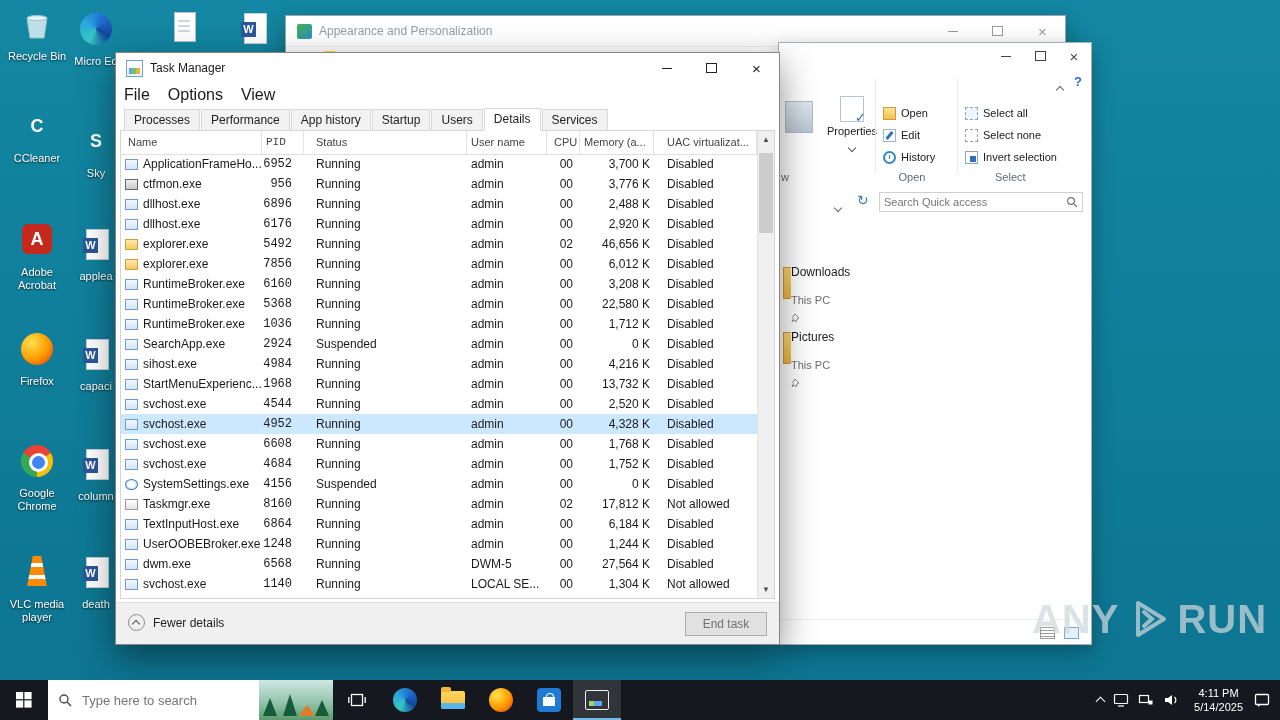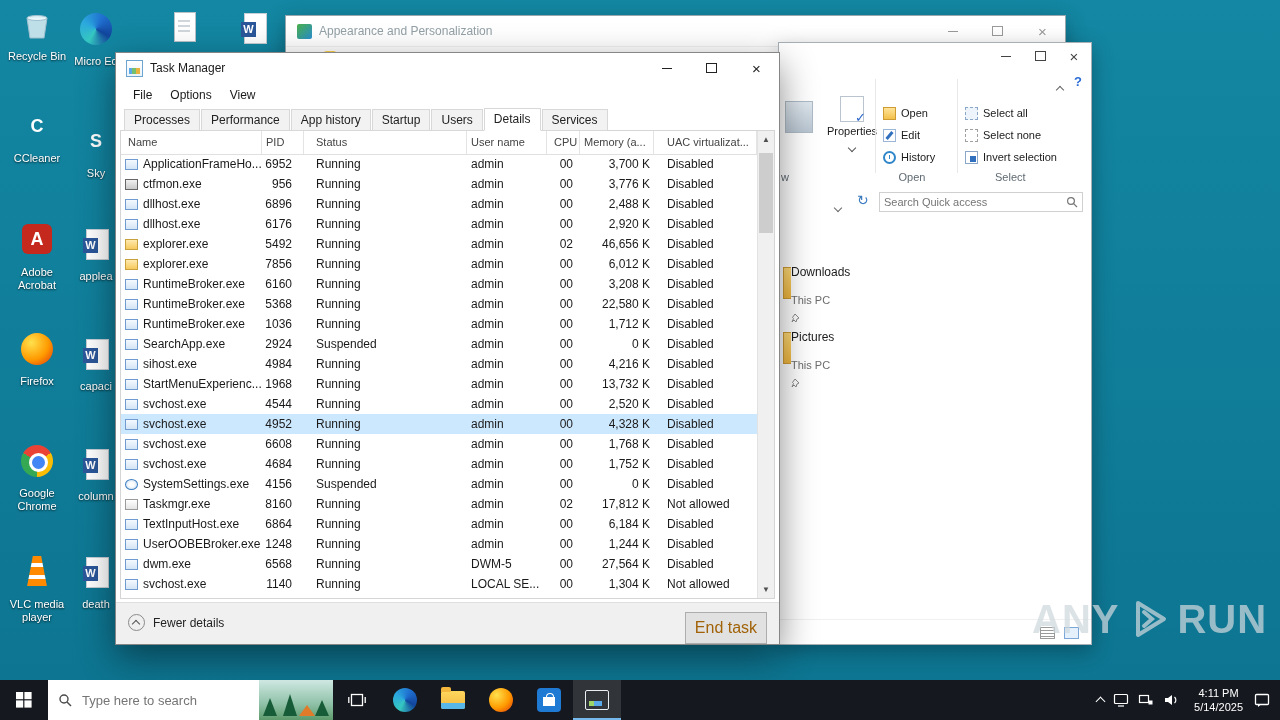--- a/index.html
+++ b/index.html
@@ -102,35 +102,35 @@
 
   
   #taskmgr{position:absolute;left:115px;top:52px;width:665px;height:593px;background:#fff;
     border:1px solid #868686;box-sizing:border-box;z-index:30;box-shadow:0 12px 34px rgba(0,0,0,.45);}
   .tm-tb{position:absolute;top:0;left:0;right:0;height:30px;display:flex;align-items:center;}
   .tm-ic{width:15px;height:15px;margin-left:10px;border:1px solid #6ea5d0;background:linear-gradient(#fff,#eaf3fb);position:relative;flex:none;}
   .tm-ic::after{content:"";position:absolute;left:2px;right:2px;bottom:2px;height:6px;
     background:linear-gradient(90deg,#59a9e8 0 30%,#74c06e 30% 60%,#e8b23f 60% 100%);}
   .tm-title{margin-left:7px;font-size:12px;color:#1a1a1a;}
   .tm-ctl{position:absolute;right:0;top:0;display:flex;color:#222;}
-  .menubar{position:absolute;top:30px;left:0;right:0;height:24px;display:flex;align-items:center;padding-left:9px;font-size:12px;color:#1a1a1a;}
+  .menubar{position:absolute;top:30px;left:0;right:0;height:24px;display:flex;align-items:center;font-size:16px;color:#1a1a1a;}
   .menu-item{padding:0 8px;margin-right:2px;}
   .tabs{position:absolute;left:8px;top:56px;display:flex;z-index:2;}
   .tab{font-size:12px;padding:3px 9px;border:1px solid #d8d8d8;background:#f2f2f2;margin-right:1px;height:22px;box-sizing:border-box;color:#222;white-space:nowrap;}
   .tab.selected{background:#fff;border-bottom-color:#fff;height:23px;margin-top:-1px;position:relative;z-index:3;}
   .tabpage{position:absolute;left:4px;right:4px;top:77px;bottom:45px;border:1px solid #d5d5d5;background:#fff;overflow:hidden;}
   .thead{position:absolute;left:0;right:17px;top:0;height:23px;display:flex;border-bottom:1px solid #e0e0e0;background:#fff;}
   .hcell{font-size:11px;color:#444;line-height:22px;border-right:1px solid #e4e4e4;box-sizing:border-box;white-space:nowrap;overflow:hidden;}
   .tbody{position:absolute;left:0;right:17px;top:23px;bottom:0;overflow:hidden;}
   .trow{display:flex;height:20px;line-height:20px;font-size:12px;color:#1a1a1a;}
   .trow.selected{background:#cce8ff;}
   .tcell{box-sizing:border-box;white-space:nowrap;overflow:hidden;}
   .c-name{width:141px;display:flex;align-items:center;padding-left:4px;}
   .thead .c-name{padding-left:7px;display:block;}
-  .c-pid{width:42px;text-align:right;padding-right:12px;}
+  .c-pid{width:42px;text-align:right;padding-right:12px;font-family:Liberation Mono, monospace;}
   .thead .c-pid{text-align:left;padding-left:4px;padding-right:0;}
   .c-status{width:163px;padding-left:12px;}
   .c-user{width:80px;padding-left:4px;}
   .c-cpu{width:33px;text-align:right;padding-right:7px;}
   .thead .c-cpu{text-align:left;padding-left:7px;padding-right:0;}
   .c-mem{width:74px;text-align:right;padding-right:4px;}
   .thead .c-mem{text-align:left;padding-left:4px;padding-right:0;}
   .c-uac{flex:1;padding-left:13px;}
   .pic{width:13px;height:11px;margin-right:5px;flex:none;border:1px solid #6f9bd1;background:linear-gradient(#f4f9fe,#d3e4f5);box-sizing:border-box;}
   .pic-folder{border-color:#c9a23f;background:linear-gradient(#ffe9ae,#f6c95c);}
@@ -139,21 +139,21 @@
   .pic-pen{border-color:#666;background:linear-gradient(#f0f0f0,#c9c9c9);}
   .c-nm{overflow:hidden;white-space:nowrap;}
   .vsb{position:absolute;top:0;right:0;bottom:0;width:17px;background:#f0f0f0;border-left:1px solid #e2e2e2;box-sizing:border-box;}
   .vsb .arr{position:absolute;left:0;right:0;height:17px;color:#505050;font-size:8px;text-align:center;line-height:17px;}
   .arr-up{top:0;}.arr-dn{bottom:0;}
   .vsb .thumb{position:absolute;left:1px;right:1px;top:22px;height:80px;background:#cdcdcd;}
   .tm-foot{position:absolute;left:0;right:0;bottom:0;height:41px;background:#f0f0f0;border-top:1px solid #dfdfdf;}
   .fewer{position:absolute;left:12px;top:11px;display:flex;align-items:center;font-size:12px;color:#222;}
   .circ{width:17px;height:17px;border:1px solid #8a8a8a;border-radius:50%;margin-right:8px;position:relative;box-sizing:border-box;}
   .circ .chev{position:absolute;left:4px;top:6px;border-color:#555;width:5px;height:5px;}
-  .endtask{position:absolute;right:12px;top:9px;width:82px;height:32px;background:#e1e1e1;border:1px solid #adadad;font-size:16px;color:#a16207;font-family:inherit;}
+  .endtask{position:absolute;right:12px;top:9px;width:82px;height:24px;background:#e1e1e1;border:1px solid #adadad;font-size:12px;color:#737373;font-family:inherit;}
 
   
   #watermark{position:absolute;left:1032px;top:594px;z-index:40;display:flex;align-items:center;
     color:rgba(206,216,222,.72);font-weight:bold;letter-spacing:1px;font-size:40px;}
   #watermark svg{margin:0 4px;}
 
   
   #taskbar{position:absolute;left:0;bottom:0;width:1280px;height:40px;background:#15181e;z-index:50;display:flex;align-items:stretch;}
   .tb-start{width:48px;display:flex;align-items:center;justify-content:center;}
   .tb-search{width:285px;background:#fff;display:flex;align-items:center;position:relative;flex:none;}

